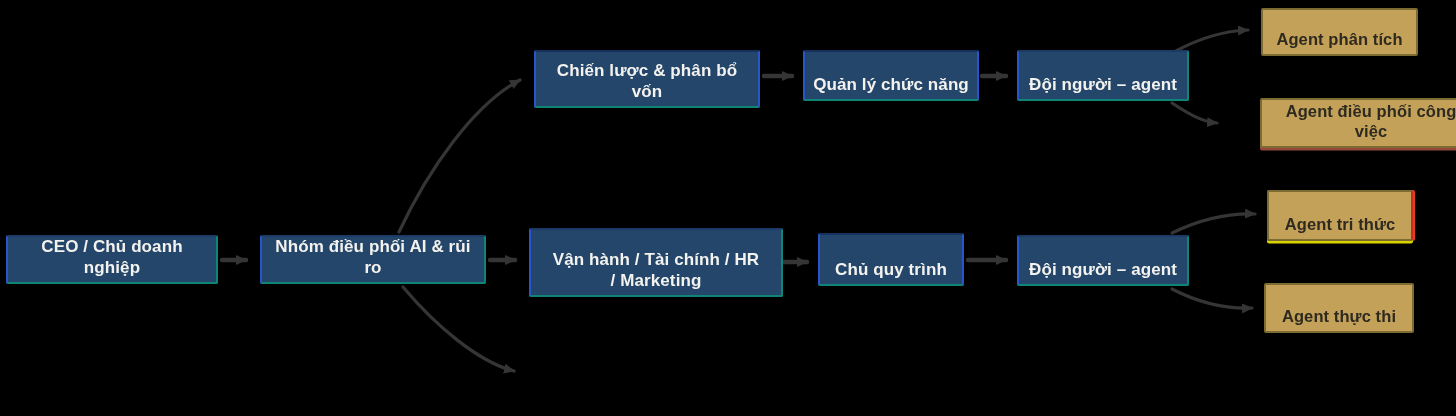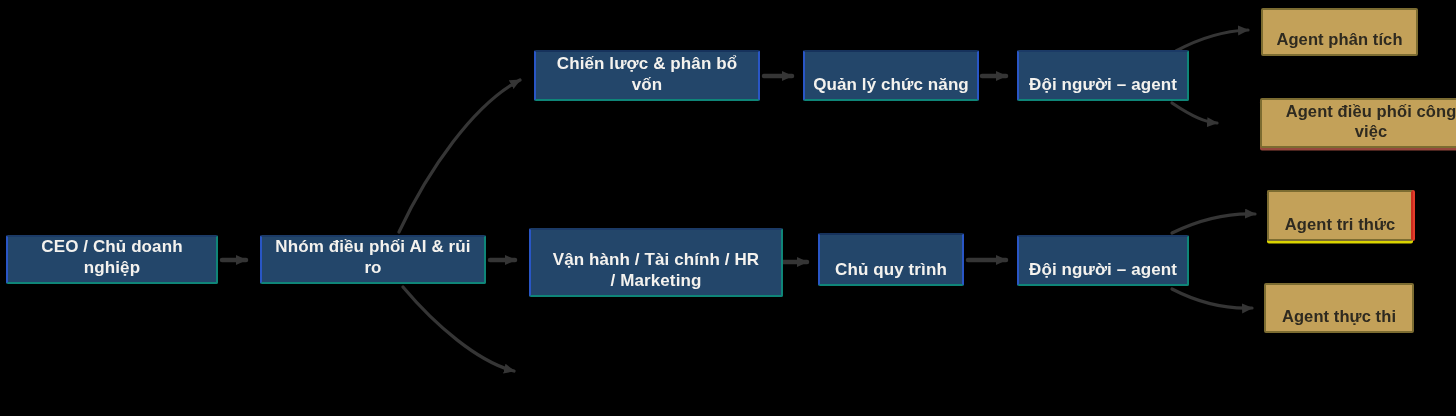--- a/index.html
+++ b/index.html
@@ -101,21 +101,21 @@
   </svg>
 
   <div class="node node-navy" style="left:260px; top:235px; width:226px; height:49px;">
     <span class="node-label">Nhóm điều phối AI &amp; rủi ro</span>
   </div>
 
   <div class="node node-navy" style="left:6px; top:235px; width:212px; height:49px;">
     <span class="node-label">CEO / Chủ doanh nghiệp</span>
   </div>
 
-  <div class="node node-navy alt-border" style="left:534px; top:50px; width:226px; height:51px;">
+  <div class="node node-navy alt-border" style="left:534px; top:50px; width:226px; height:58px;">
     <span class="node-label">Chiến lược &amp; phân bổ vốn</span>
   </div>
 
   <div class="node node-navy alt-border" style="left:803px; top:50px; width:176px; height:51px;">
     <span class="node-label">Quản lý chức năng</span>
   </div>
 
   <div class="node node-navy" style="left:1017px; top:50px; width:172px; height:51px;">
     <span class="node-label">Đội người – agent</span>
   </div>

